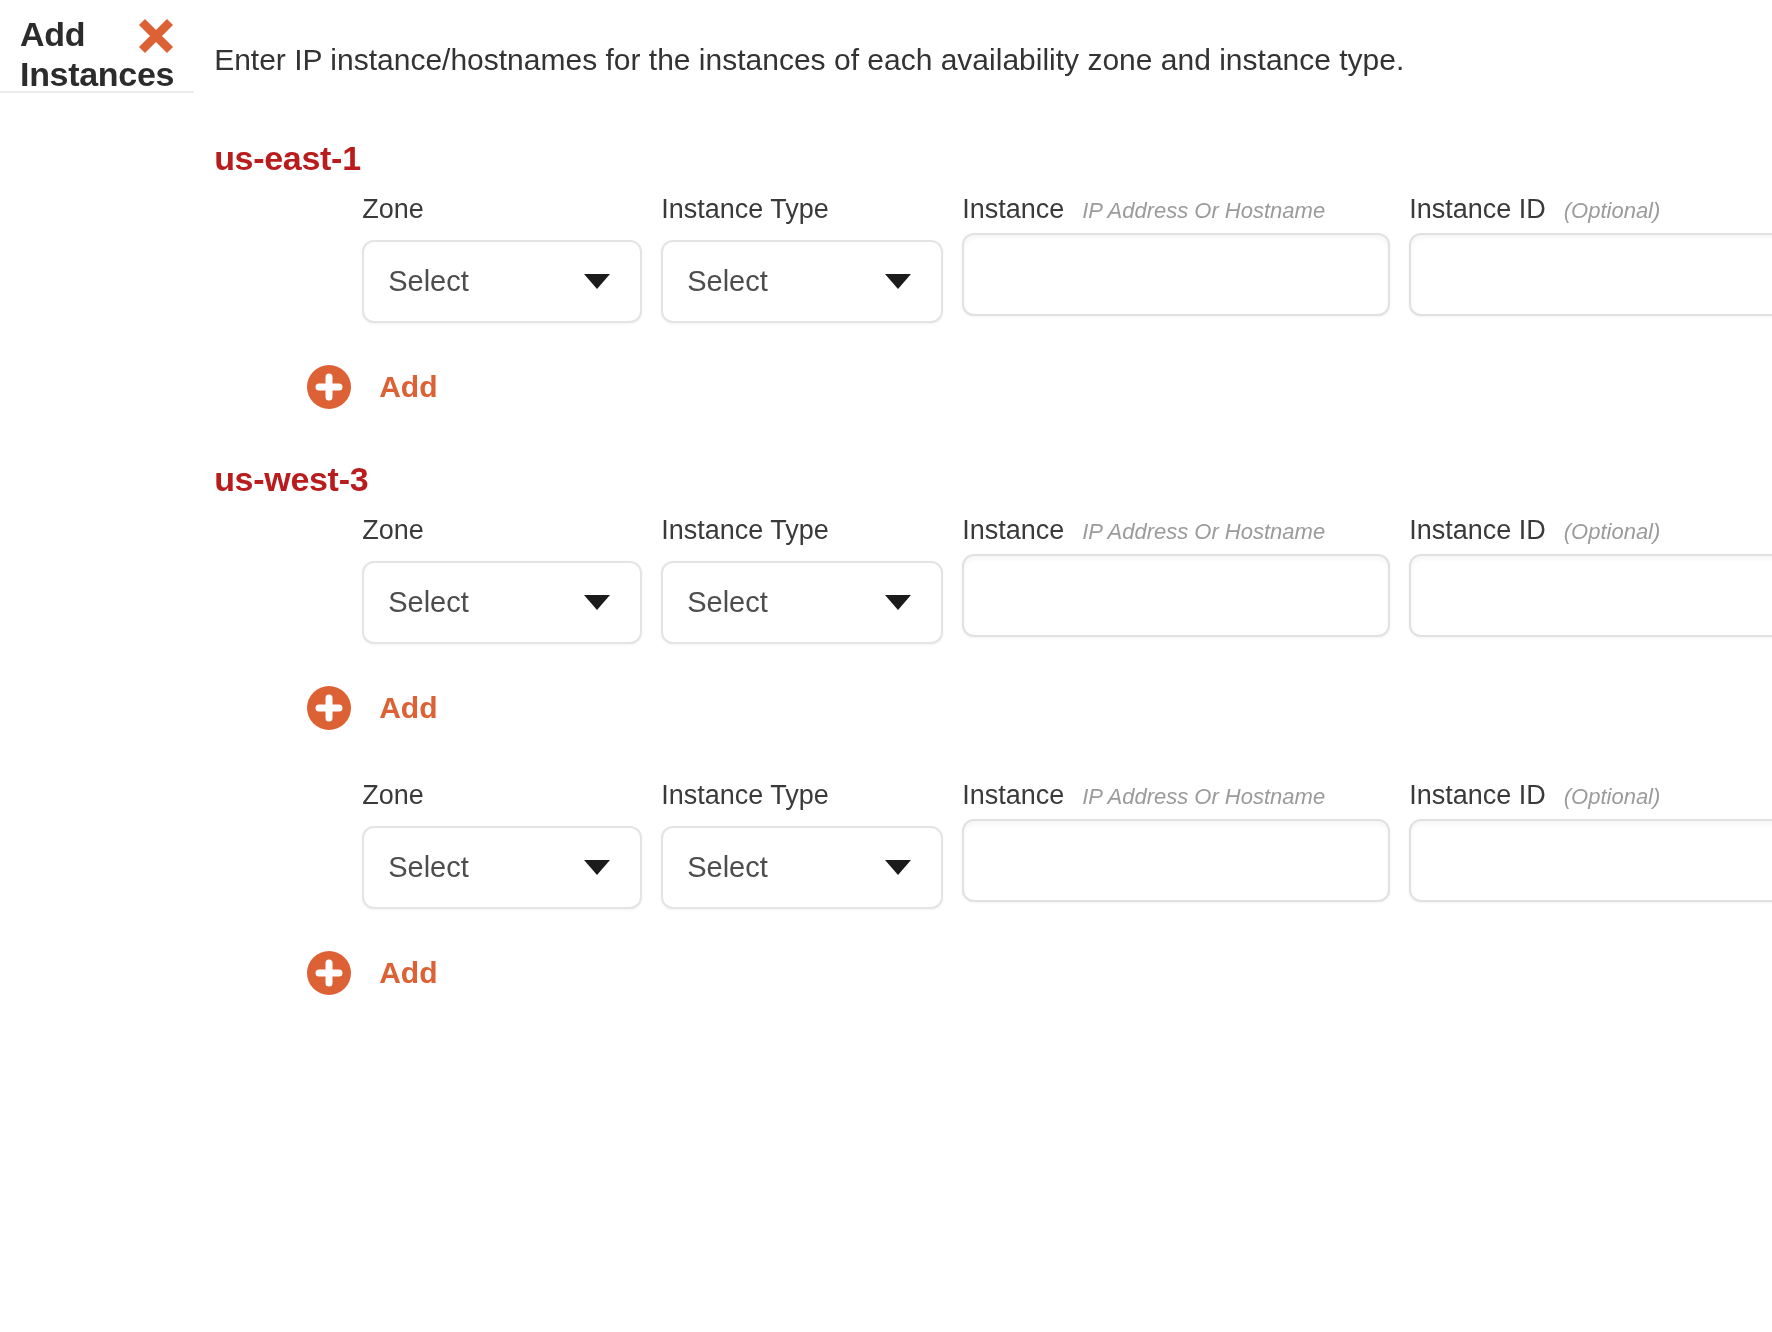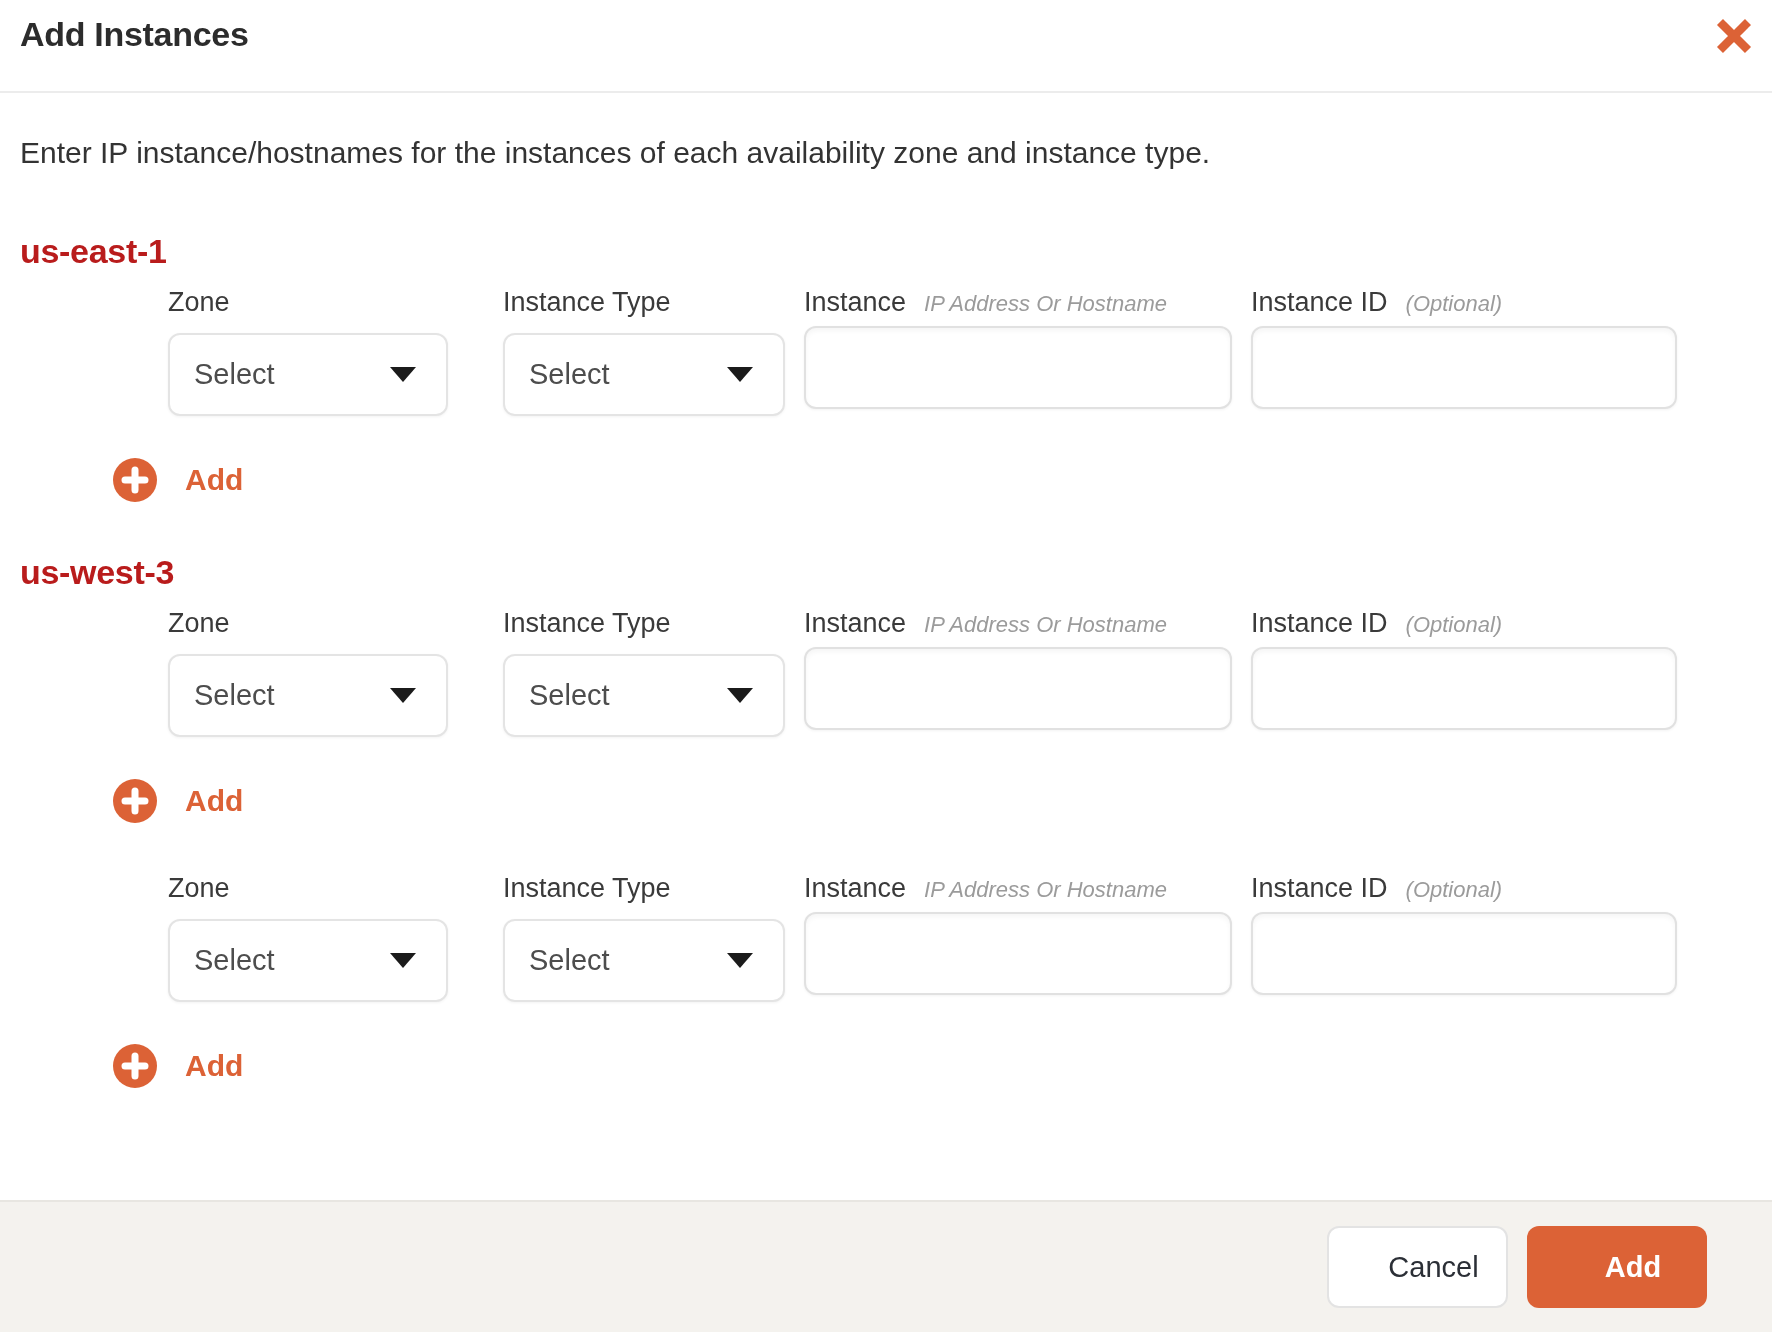--- a/index.html
+++ b/index.html
@@ -6,21 +6,21 @@
   html, body { background: #ffffff; }
   body {
     width: 1772px; height: 1332px;
     font-family: "Liberation Sans", "DejaVu Sans", sans-serif;
     color: #2e2e2e;
     overflow: hidden;
   }
   .modal {
     width: 1772px; height: 1332px;
     background: #fff;
-    display: flex; flex-direction: column;
+    display: flex; flex-direction: row;
   }
 
   
   .header {
     position: relative;
     height: 93px; flex: 0 0 93px;
     padding: 14px 20px 0 20px;
     border-bottom: 2px solid #ececec;
   }
   .title {
@@ -43,21 +43,21 @@
   .section-heading {
     font-size: 34px; font-weight: 700; line-height: 40px;
     letter-spacing: -0.3px; color: #b91c1c;
   }
 
   .fields {
     display: flex; gap: 19px; align-items: flex-start;
     margin: 16px 0 0 148px;
   }
   .col-zone  { width: 280px; }
-  .col-itype { width: 282px; margin-left: 36px; }
+  .col-itype { width: 282px; }
   .col-inst  { width: 428px; }
   .col-id    { width: 426px; }
 
   .lbl-row {
     display: flex; align-items: baseline; gap: 18px;
     height: 34px; white-space: nowrap;
   }
   .lbl  { font-size: 27px; color: #3a3a3a; }
   .hint { font-size: 22px; font-style: italic; color: #9b9b9b; }
 

